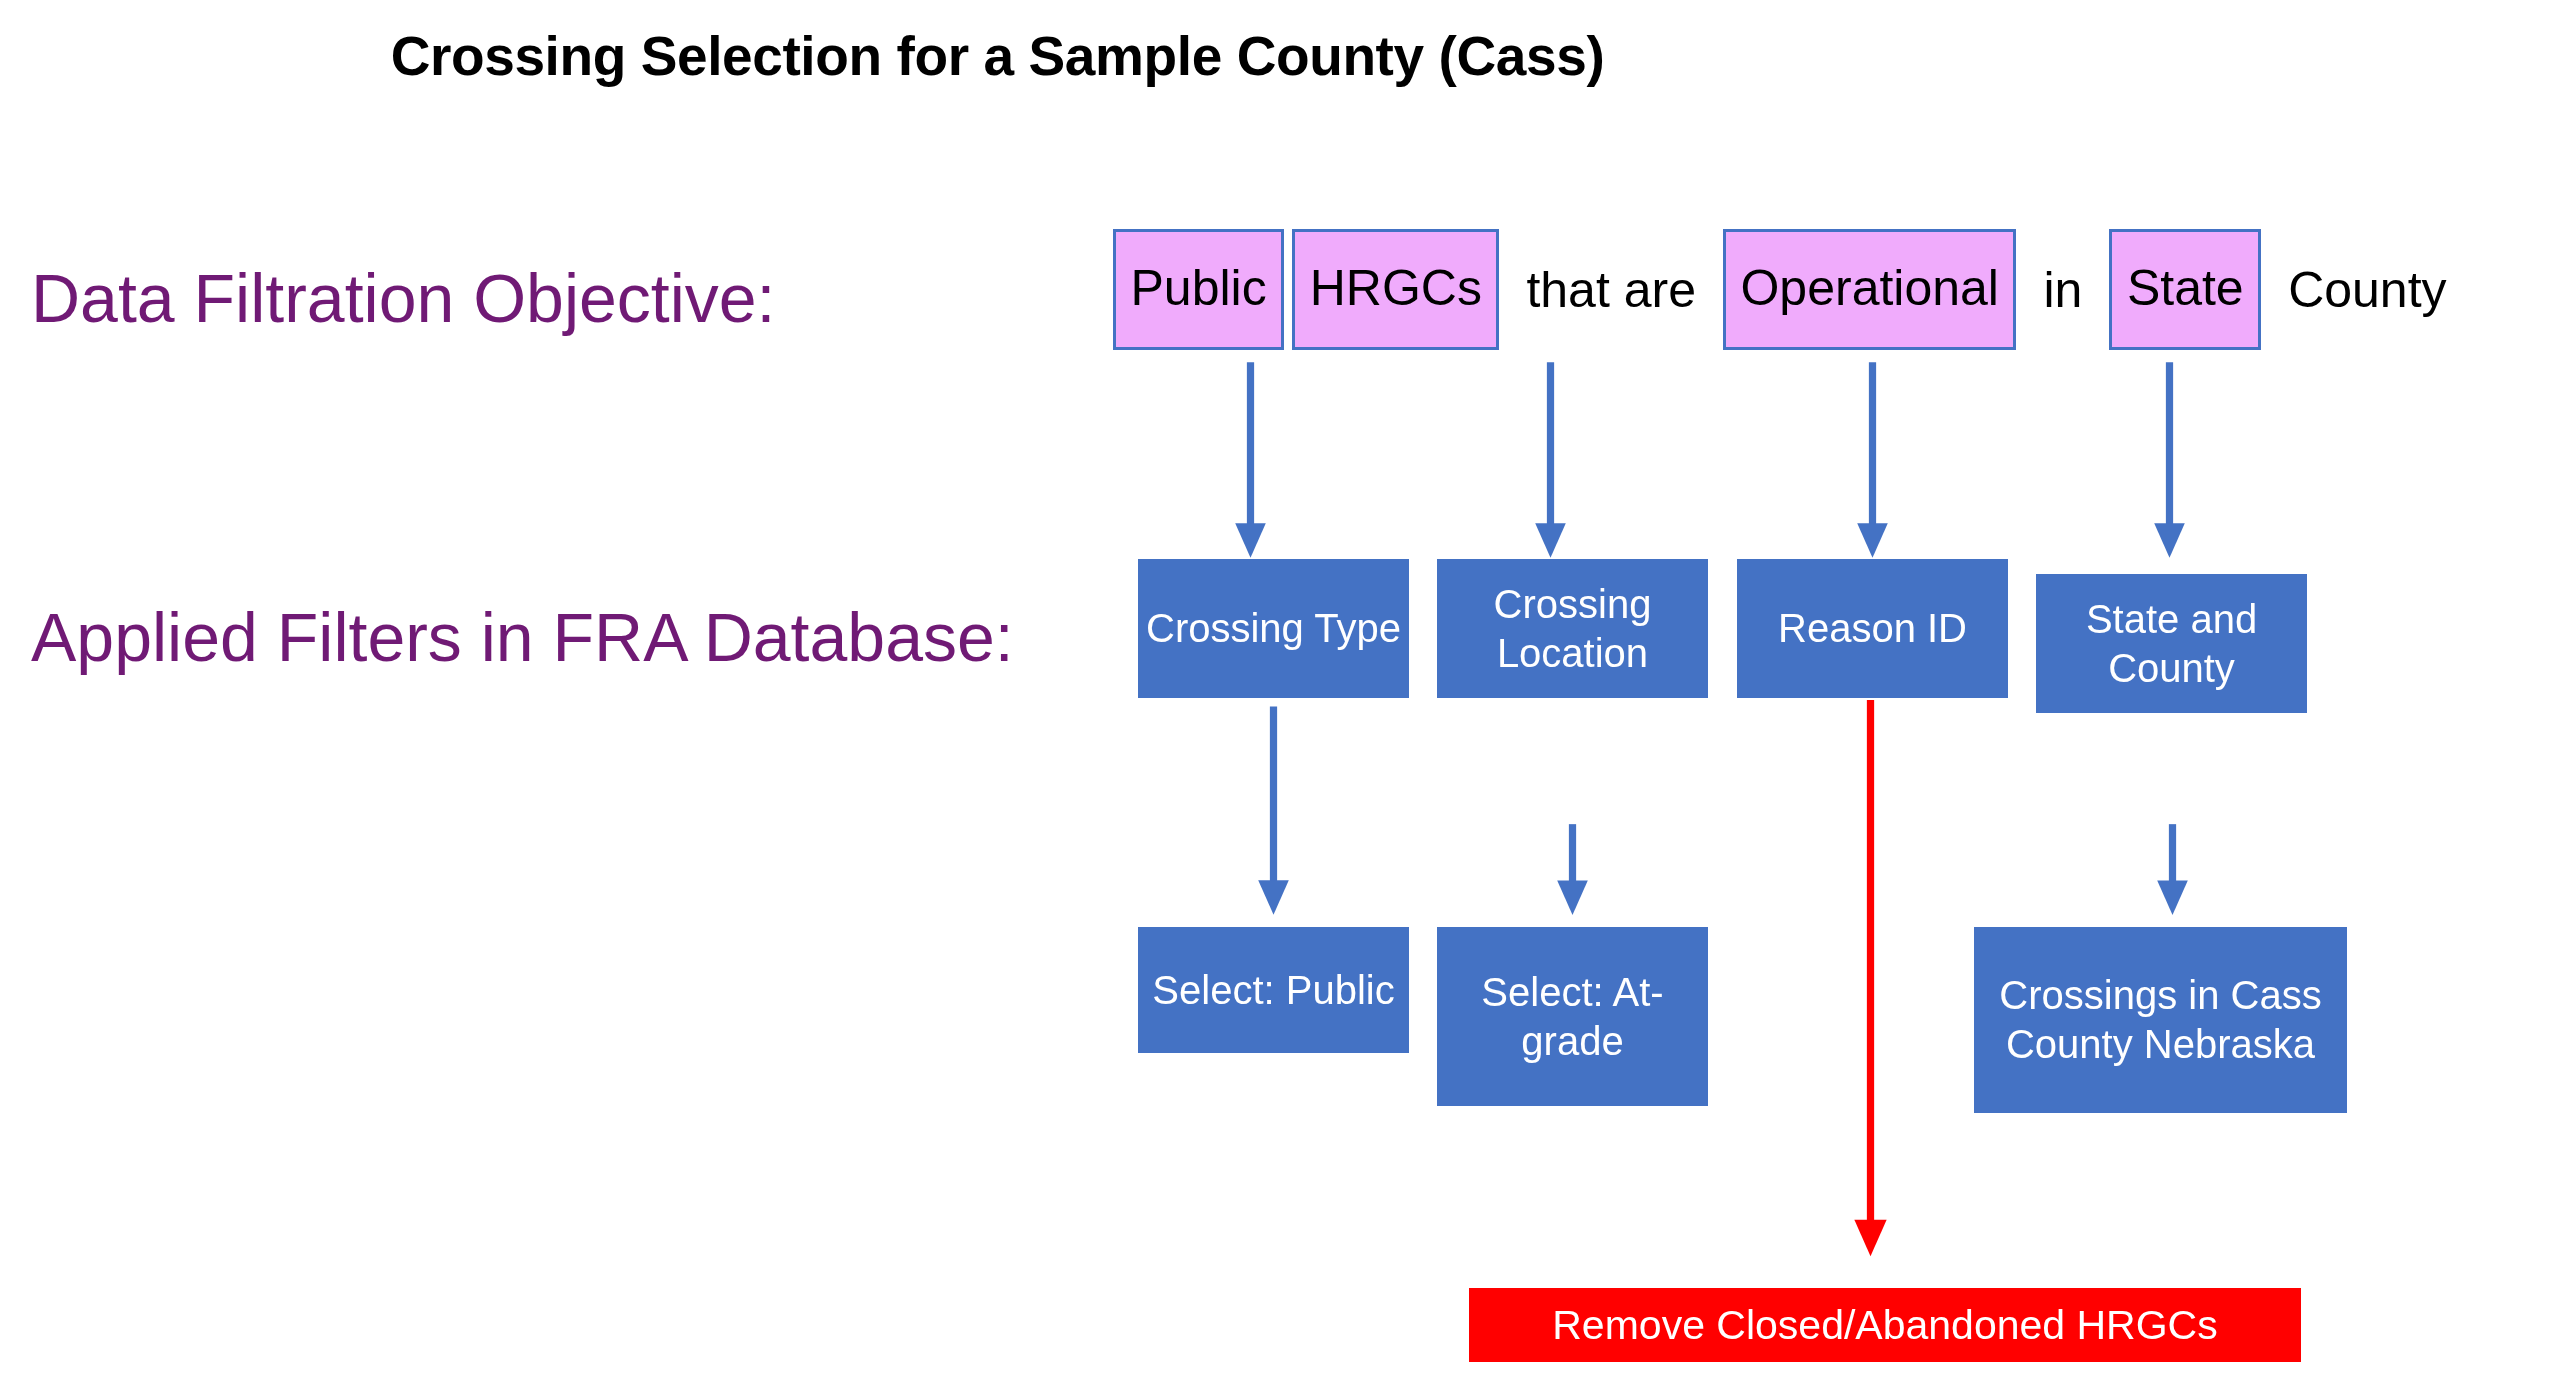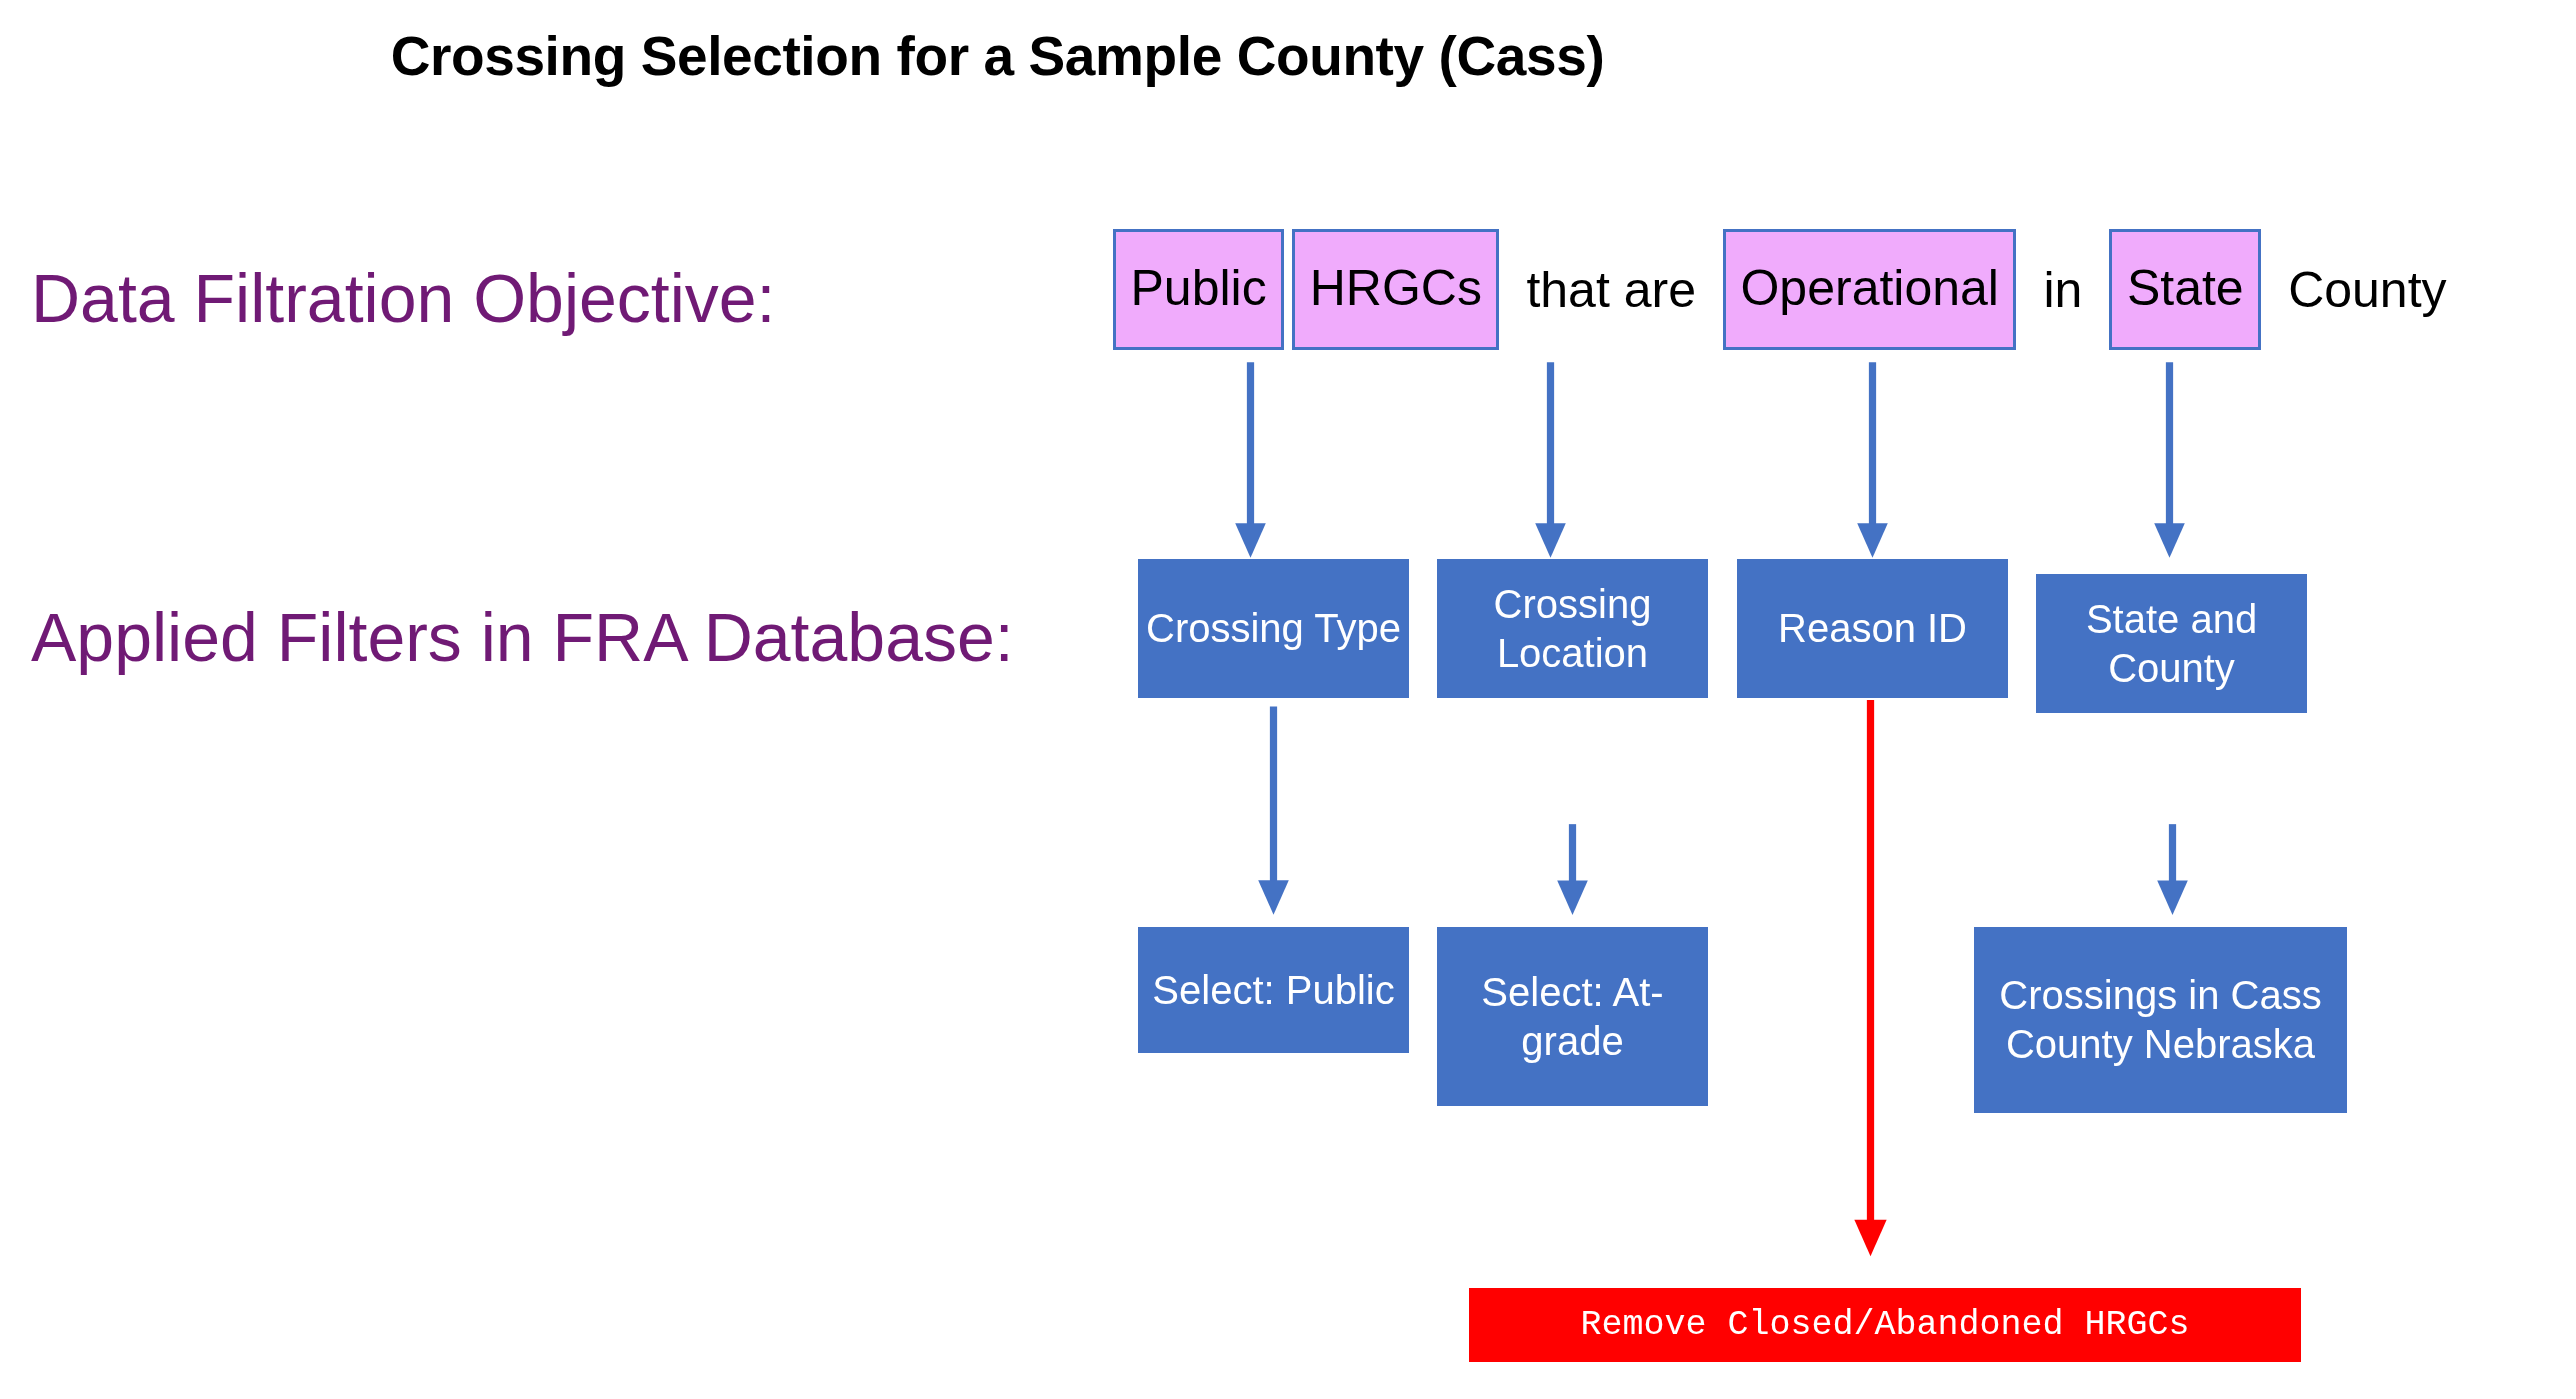--- a/index.html
+++ b/index.html
@@ -101,27 +101,26 @@
 
   
   #box-remove-hrgcs {
     position: absolute;
     left: 1469px;
     top: 1288px;
     width: 832px;
     height: 74px;
     background: #FF0000;
     color: #FFFFFF;
-    font-size: 35px;
+    font-size: 41px;
     display: flex;
     align-items: center;
     justify-content: center;
     text-align: center;
     box-sizing: border-box;
-    font-family: Liberation Mono, monospace;
   }
 
   
   .arrow {
     position: absolute;
   }
   .arrow svg { display: block; }
 </style>
 </head>
 <body>

